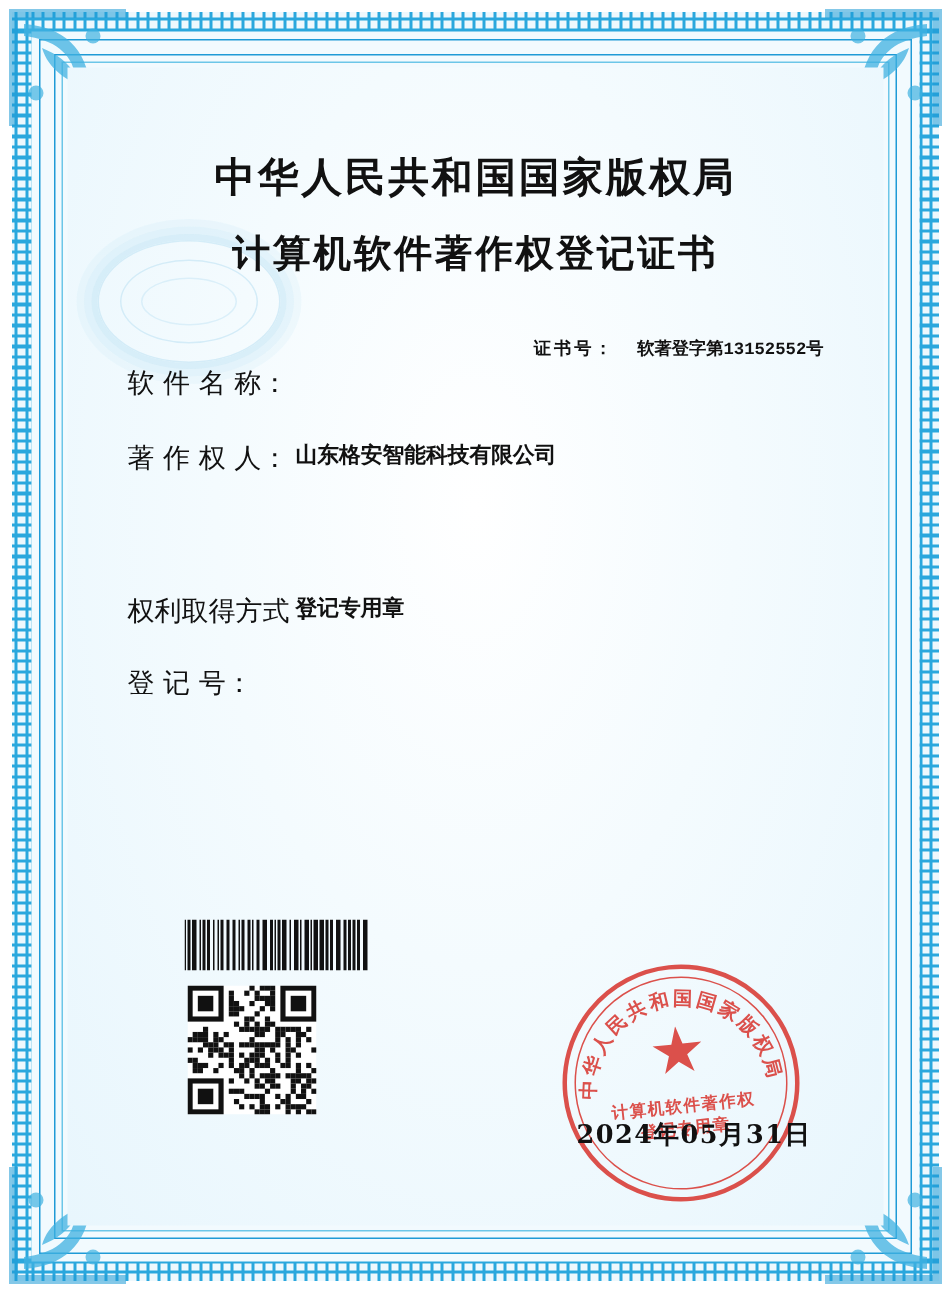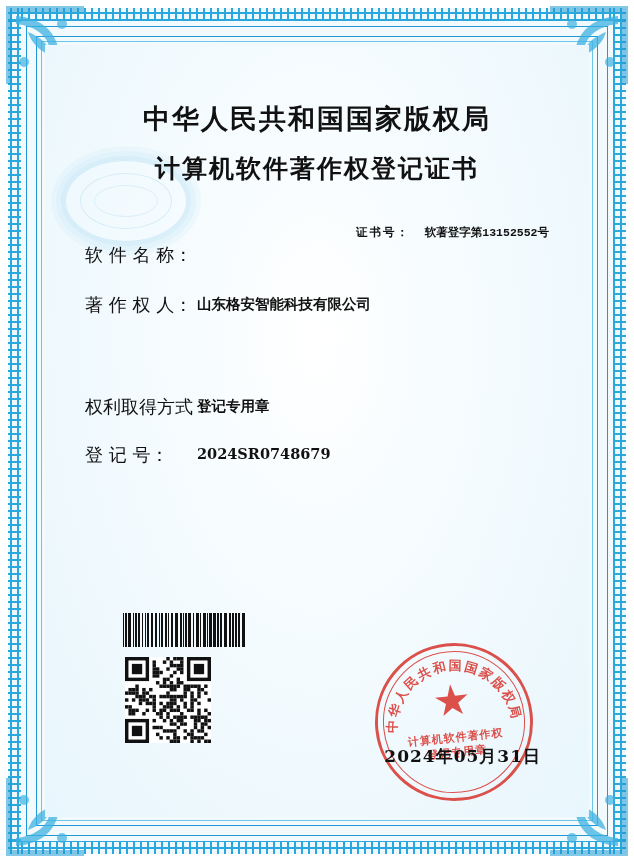--- a/index.html
+++ b/index.html
@@ -367,21 +367,20 @@
       <div class="spacer-gap"></div>
 
       <div class="field-row tight">
         <div class="field-label">权利取得方式：</div>
         <div class="field-value">登记专用章</div>
       </div>
 
 
       <div class="field-row tight">
         <div class="field-label">登 记 号：</div>
-        <div class="field-value">2024SR0748679</div>
       </div>
 
     </div>
 
 
     <div class="barcode" id="barcode">
         <i style="width: 1px; margin-right: 1px;"></i>
         <i style="width: 2px; margin-right: 1px;"></i>
         <i style="width: 3px; margin-right: 2px;"></i>
         <i style="width: 1px; margin-right: 1px;"></i>

